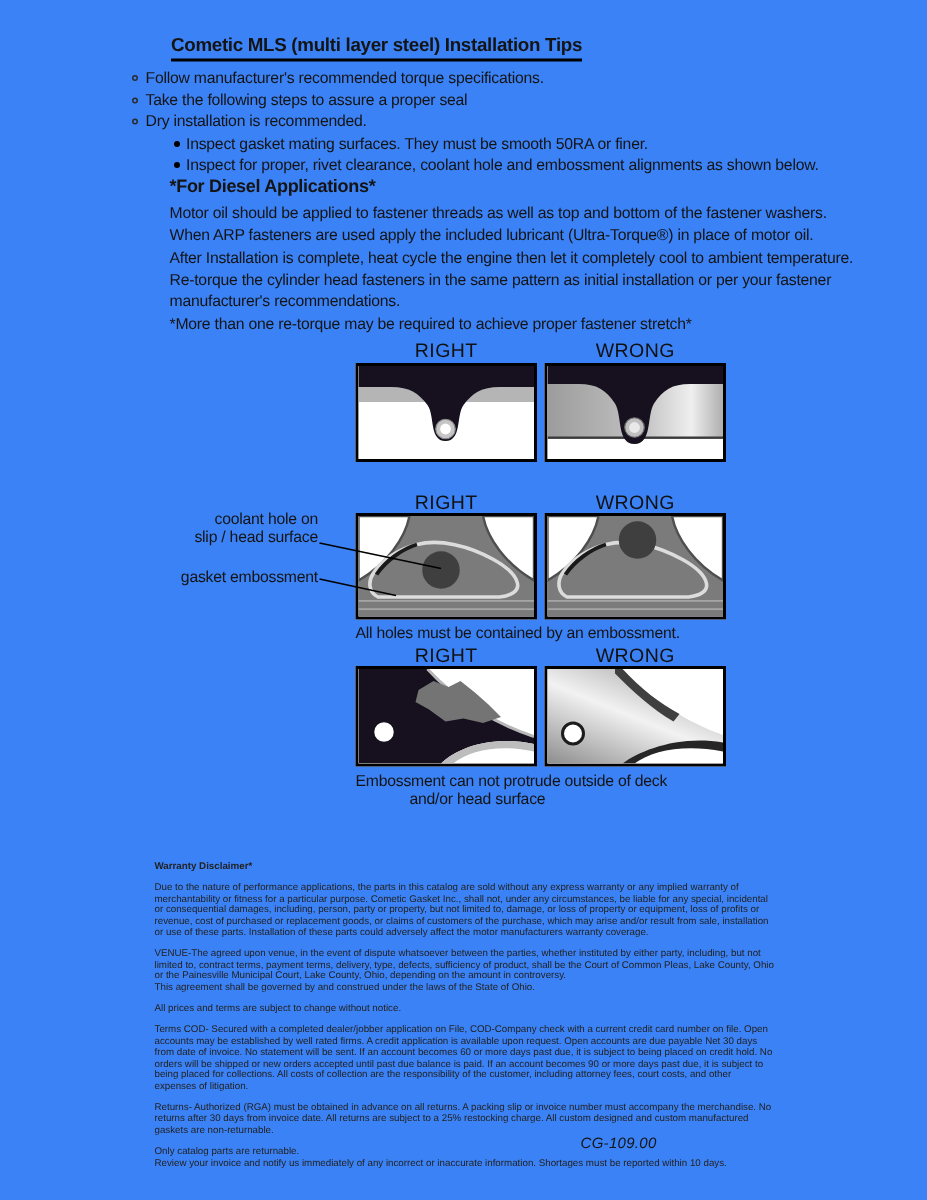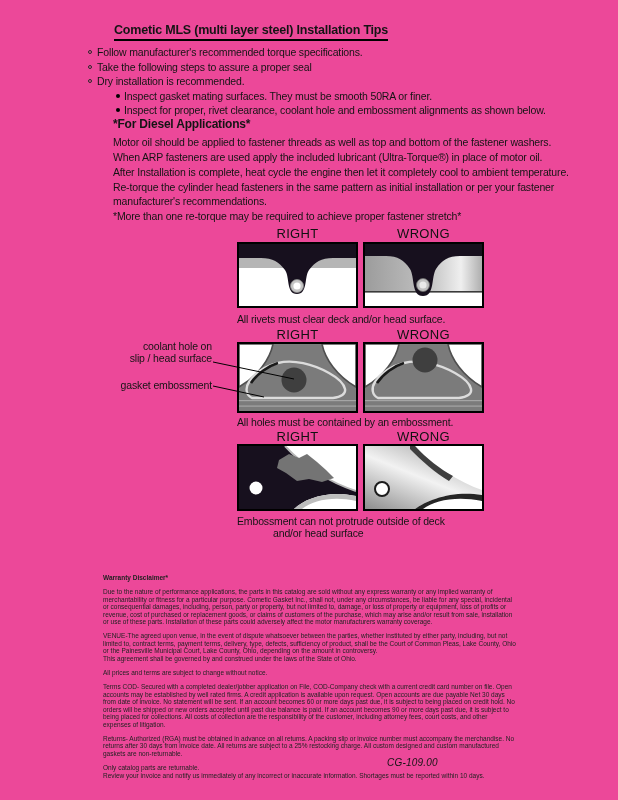--- a/index.html
+++ b/index.html
@@ -1,18 +1,18 @@
 <!DOCTYPE html>
 <html><head>
 <meta charset="utf-8">
 <style>
   * { margin:0; padding:0; box-sizing:border-box; }
   html,body { background:#ffffff; }
   .page {
-    position:relative; width:618px; height:800px; background:#ec4899;
+    position:relative; width:618px; height:800px; background:#3b82f6;
     font-family:"Liberation Sans", sans-serif; color:#141414; overflow:hidden;
   }
   .abs { position:absolute; }
 
   .doc-title {
     left:114px; top:23px; font-size:12.5px; font-weight:bold; letter-spacing:-0.2px;
     border-bottom:2px solid #000; padding-bottom:2px; white-space:nowrap;
   }
 
   .tips { left:88px; top:45px; font-size:10.5px; letter-spacing:-0.15px; }
@@ -98,21 +98,20 @@
       </defs>
       <rect width="117" height="62" fill="#ffffff"></rect>
       <rect y="12" width="117" height="36" fill="url(#g-band1)"></rect>
       <rect y="47" width="117" height="1.6" fill="#3a3a3a"></rect>
       <path d="M0,0 H117 V12 H95 C83,12 77,16 71,25 C66,33 70,52 58,52 C46,52 50,33 45,25 C39,16 33,12 21,12 H0 Z" fill="#17101e"></path>
       <circle cx="58" cy="41" r="6.5" fill="#c0c0c0" stroke="#6f6f6f" stroke-width="0.8"></circle>
       <circle cx="58" cy="41" r="3.6" fill="#e9e9e9"></circle>
     </svg>
   </div>
 
-  <div class="abs cap" style="left:237px; top:313px;">All rivets must clear deck and/or head surface.</div>
 
   <div class="abs rw-label" style="left:237px; top:327px;">RIGHT</div>
   <div class="abs rw-label" style="left:363px; top:327px;">WRONG</div>
 
   <div class="abs side-label" style="top:340px;">
     <div>coolant hole on</div>
     <div>slip / head surface</div>
   </div>
   <div class="abs side-label" style="top:379px;">gasket embossment</div>
 

